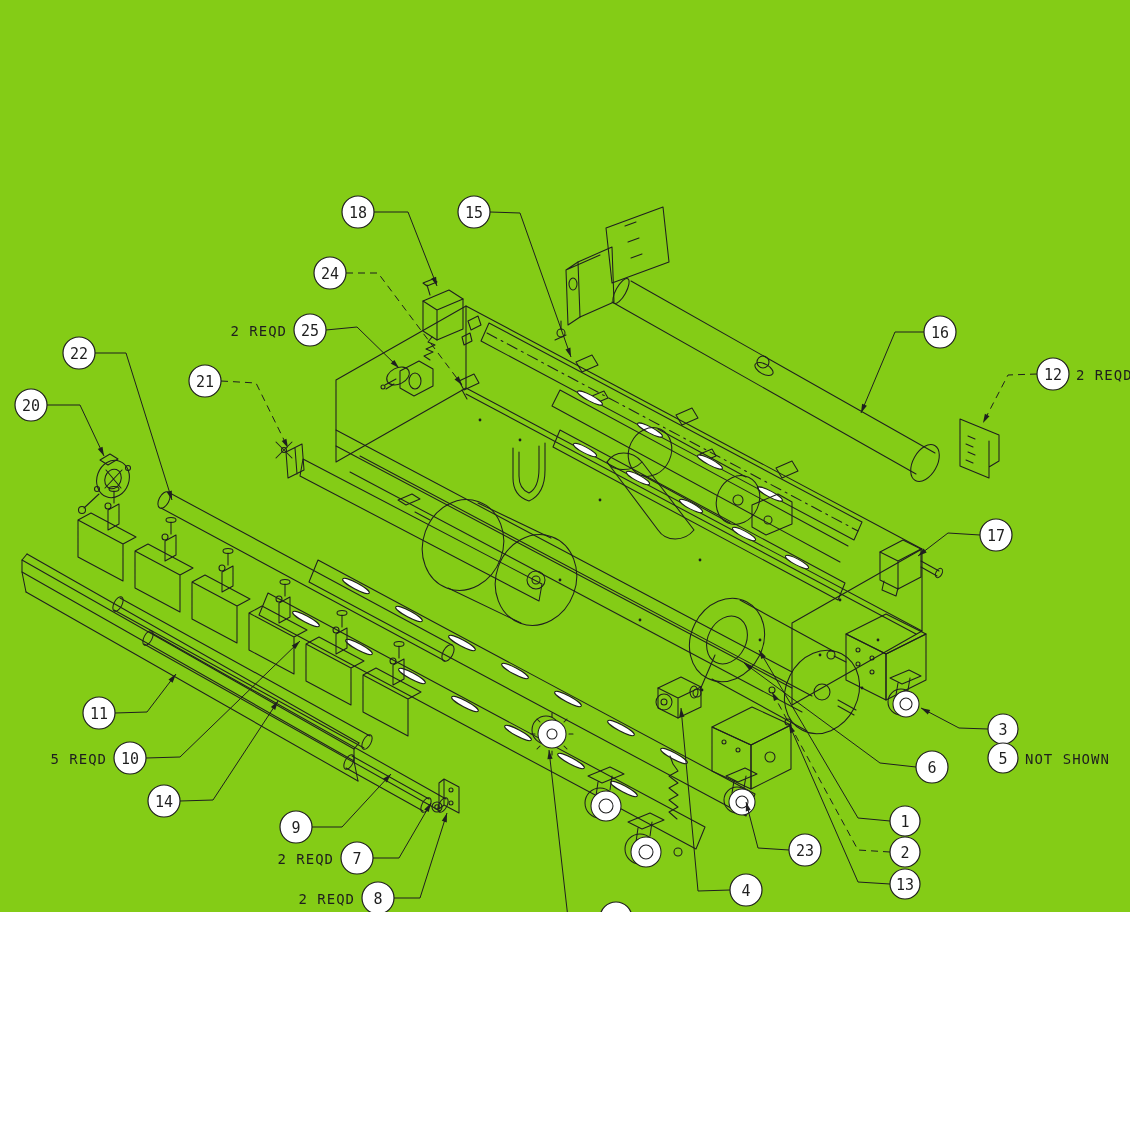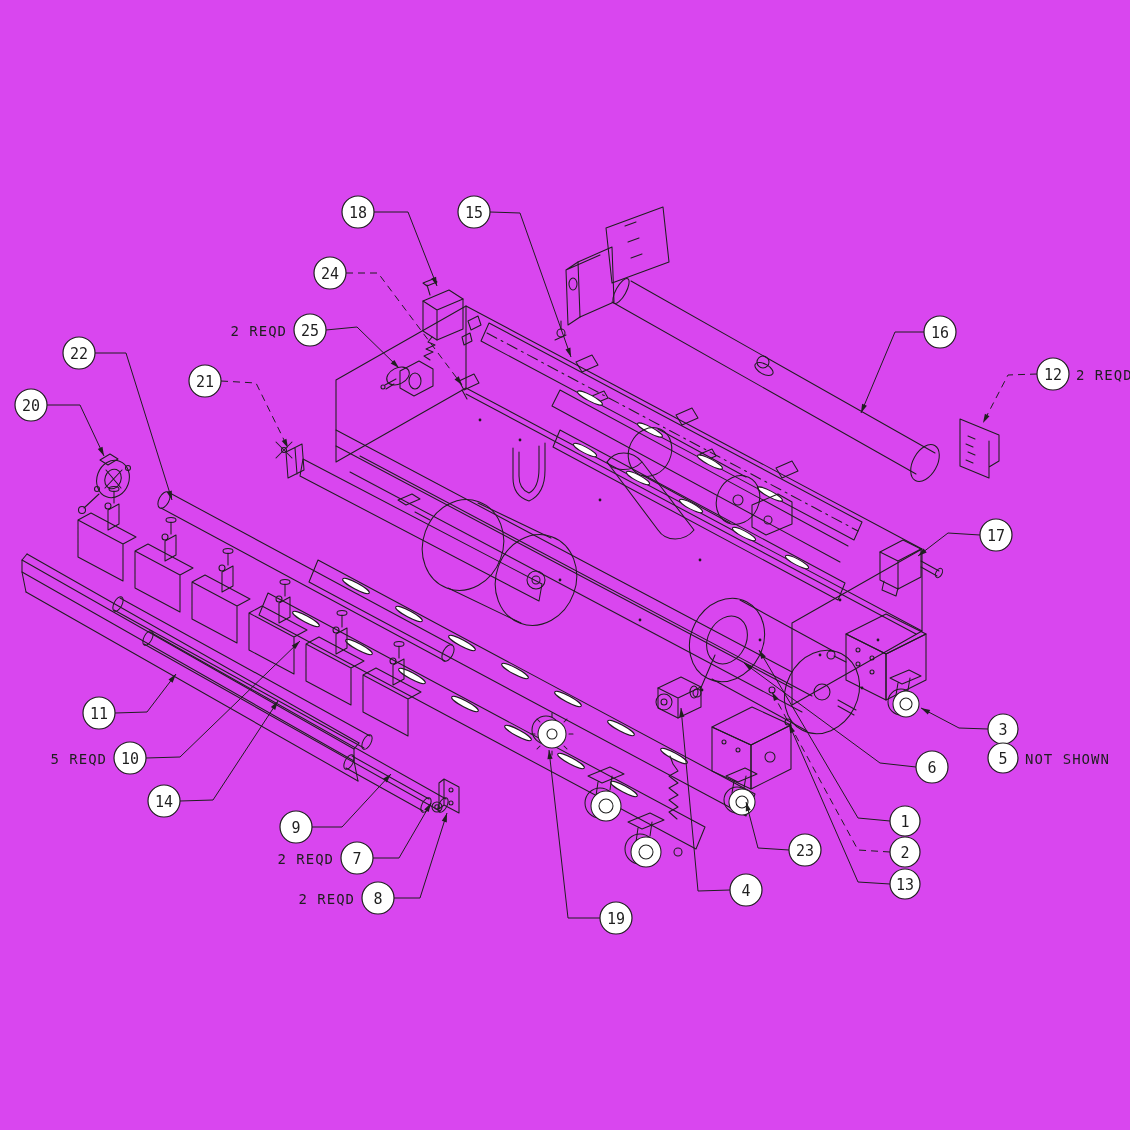--- a/index.html
+++ b/index.html
@@ -1,16 +1,16 @@
 <!DOCTYPE html>
 <html><head>
 <meta charset="utf-8">
 <style>
   html,body{margin:0;padding:0;background:#ffffff;}
-  .stage{position:relative;width:1130px;height:1130px;background:#d946ef;overflow:hidden;
+  .stage{position:relative;width:1130px;height:912px;background:#84cc16;overflow:hidden;
          font-family:"DejaVu Sans Mono",monospace;}
   svg{position:absolute;left:0;top:0;}
   #machine *{fill:none;stroke:#1f1f1f;stroke-width:1.05;stroke-linecap:round;stroke-linejoin:round;}
   #machine .slot{fill:#ffffff;}
   #machine .fillw{fill:#ffffff;}
   #machine .dot{fill:#1f1f1f;stroke:none;}
   #machine .dashdot{stroke-dasharray:11 5 2 5;}
   .balloon-num{font-family:"DejaVu Sans Mono",monospace;font-size:15px;fill:#1f1f1f;
                text-anchor:middle;dominant-baseline:central;stroke:none;}
   .qty-note{font-family:"DejaVu Sans Mono",monospace;font-size:14px;fill:#1f1f1f;

